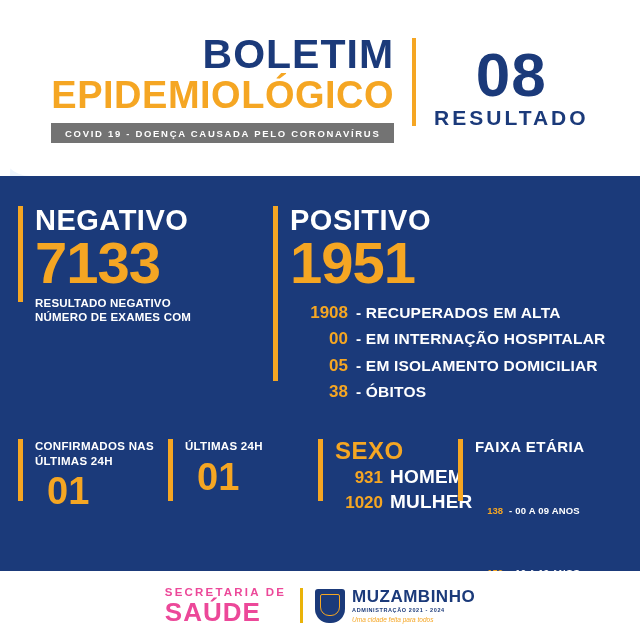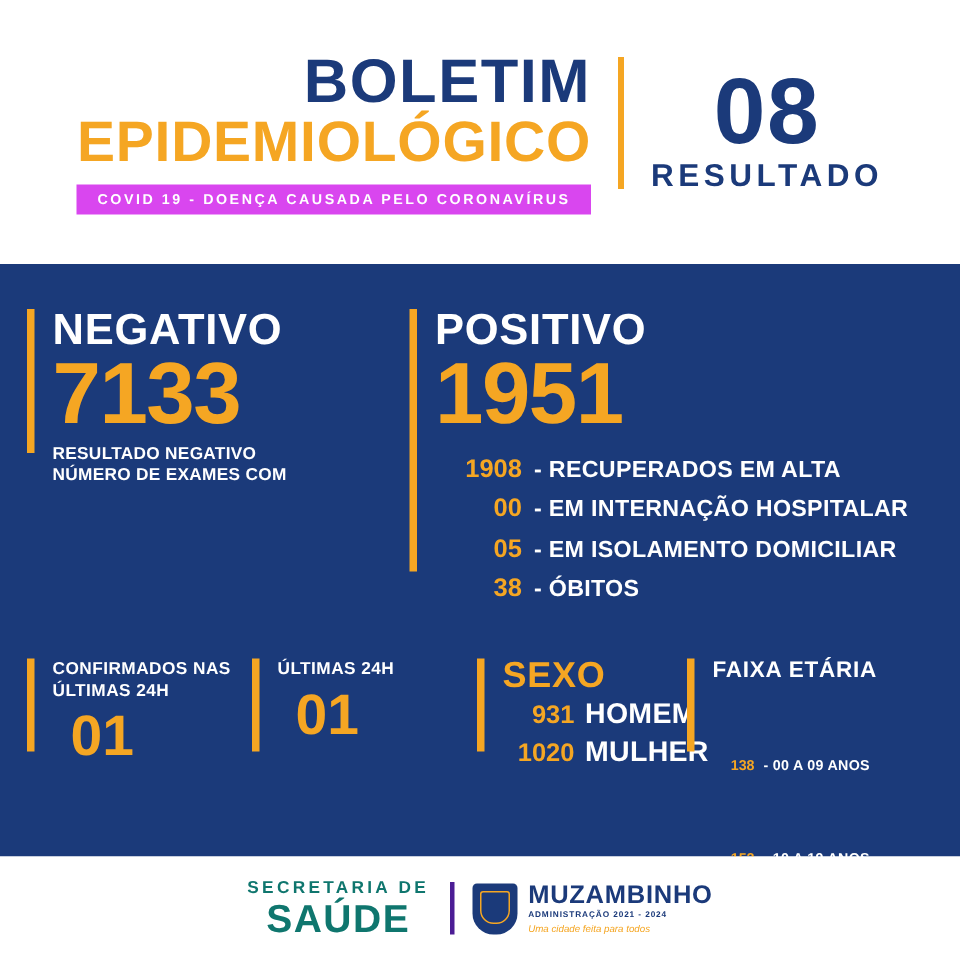--- a/index.html
+++ b/index.html
@@ -45,20 +45,21 @@
     z-index: 0;
   }
   .spikes.s1 { width: 176px; height: 176px; left: 47px; top: -43px; }
 
   
   #header {
     position: relative;
     z-index: 2;
     height: 176px;
     background: #ffffff;
+    border-radius: 30px;
   }
   .header-inner {
     display: flex;
     align-items: center;
     justify-content: center;
     padding-top: 34px;
   }
   .title-block {
     text-align: right;
   }
@@ -73,21 +74,21 @@
   .t-epi {
     font-size: 38px;
     font-weight: bold;
     color: #f5a623;
     letter-spacing: 0.5px;
     line-height: 1.05;
     margin-top: 2px;
   }
   .t-sub {
     margin-top: 7px;
-    background: #d946ef;
+    background: #737373;
     color: #ffffff;
     font-size: 9.5px;
     font-weight: bold;
     letter-spacing: 1.7px;
     padding: 5px 8px 4px 8px;
     text-align: center;
     white-space: nowrap;
   }
   .head-divider {
     width: 4px;
@@ -265,40 +266,40 @@
   #footer {
     position: relative;
     z-index: 2;
     height: 69px;
     background: #ffffff;
     display: flex;
     align-items: center;
     justify-content: center;
   }
   .sec-block {
-    text-align: center;
-    color: #0f766e;
+    text-align: left;
+    color: #ec4899;
     margin-right: 14px;
   }
   .sec-top {
     font-size: 11.5px;
     font-weight: bold;
     letter-spacing: 2.2px;
   }
   .sec-bot {
     font-size: 26px;
     font-weight: bold;
     letter-spacing: 1px;
     line-height: 1;
     margin-top: 1px;
   }
   .muz-logo {
     display: flex;
     align-items: center;
-    border-left: 3px solid #4c1d95;
+    border-left: 3px solid #eab308;
     padding-left: 12px;
   }
   .crest {
     width: 30px;
     height: 34px;
     background: #1b3a7a;
     margin-right: 7px;
     border-radius: 3px 3px 14px 14px;
     position: relative;
   }

